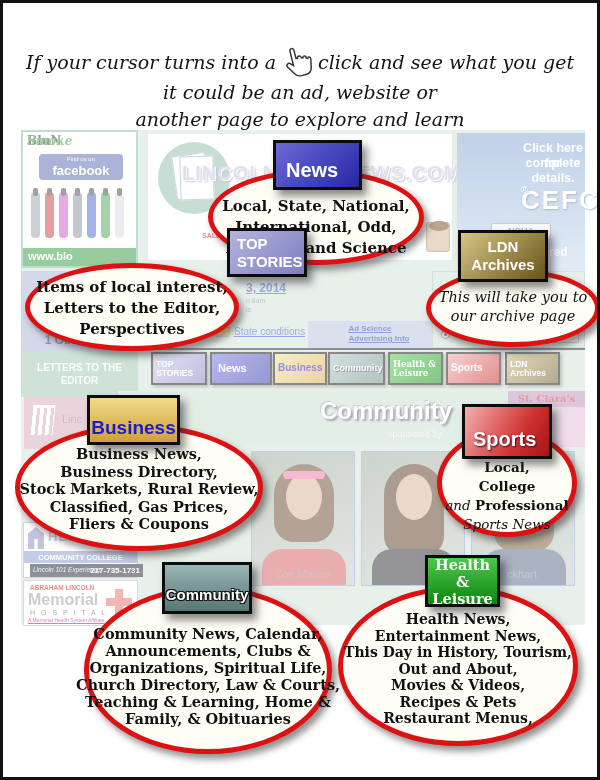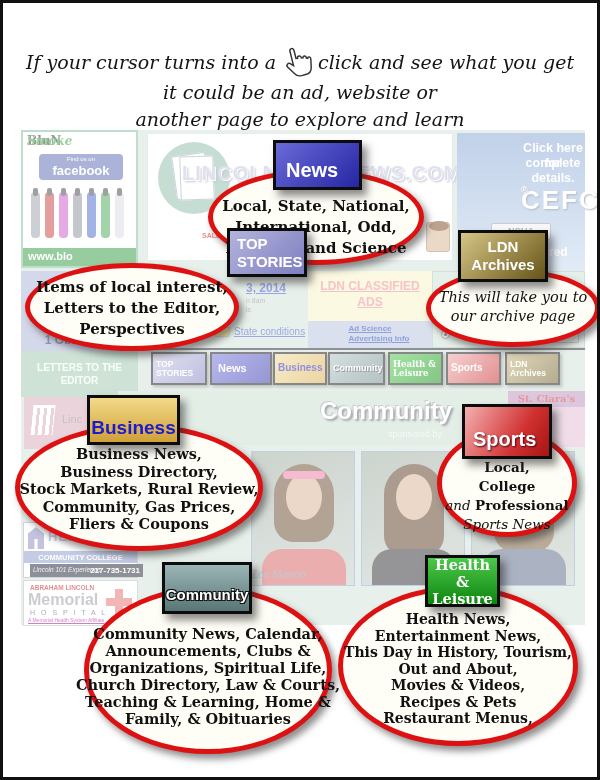--- a/index.html
+++ b/index.html
@@ -120,21 +120,21 @@
   .stclara-band { left:0; top:0; width:100%; height:16px; background:#bb90bb; color:#cc3344;
     font-family:"DejaVu Serif",serif; font-size:10px; font-weight:bold; text-align:center; padding-top:2px; }
 
   .photo { top:321px; width:104px; height:135px; border:1px solid #8aa0cc;
     background:linear-gradient(160deg,#9cab9f,#c4cec6); overflow:hidden; }
   .ph1 { left:230px; } .ph2 { left:340px; } .ph3 { left:450px; }
   .p-hair { left:22px; top:12px; width:60px; height:78px; border-radius:30px 30px 20px 20px; }
   .p-face { left:34px; top:22px; width:36px; height:46px; border-radius:50%; background:#dab394; }
   .p-band { left:31px; top:19px; width:42px; height:8px; border-radius:4px; background:#ee7aa2; }
   .p-body { left:10px; bottom:-6px; width:84px; height:42px; border-radius:20px 20px 0 0; }
-  .caption { top:438px; width:104px; font-size:11px; color:#8894a0; }
+  .caption { top:438px; width:104px; text-align:center; font-size:11px; color:#8894a0; }
   .cap1 { left:230px; } .cap3 { left:449px; }
 
   .heartland { left:2px; top:392px; width:115px; height:56px; background:#fff; border:1px solid #aab; }
   .hl-logo { left:4px; top:4px; width:16px; height:22px; background:#8888c0; clip-path:polygon(0 100%,0 30%,50% 0,100% 30%,100% 100%,60% 100%,60% 55%,40% 55%,40% 100%); }
   .hl-name { left:24px; top:6px; font-size:13px; font-weight:bold; color:#9898cc; letter-spacing:1px; }
   .hl-band { left:0; top:28px; width:100%; height:12px; background:#8898cc; color:#fff; font-size:7.5px;
     font-weight:bold; text-align:center; padding-top:2px; }
   .hl-bottom { left:0; bottom:0; width:100%; height:13px; background:#1e2632; color:#dfe6f2; font-size:6.5px; padding:2px 3px;margin-left:6px; }
   .hl-phone { position:absolute; right:3px; top:2px; font-size:8px; font-weight:bold; color:#fff; }
 
@@ -286,24 +286,20 @@
     </div>
 
     <div class="datebox">
       <div class="date-link">3, 2014</div>
       <div class="date-t1">n 8am</div>
       <div class="date-t2">is</div>
       <div class="road-icon"></div>
       <div class="road-link">State conditions</div>
     </div>
 
-    <div class="classified">
-      <div class="cls-l1">LDN CLASSIFIED</div>
-      <div class="cls-l2">ADS</div>
-    </div>
     <div class="adlinks">
       <div class="adl-1">Ad Science</div>
       <div class="adl-2">Advertising Info</div>
     </div>
 
     <div class="searchbox">
       <div class="radio sel r1"></div>
       <div class="rlab rl1">Web</div>
       <div class="radio r2"></div>
       <div class="rlab rl2">LDN</div>
@@ -387,21 +383,21 @@
       <div class="cl-line">Perspectives</div>
     </div>
   <div class="ellipse el-arch">
       <div class="cl-line">This will take you to</div>
       <div class="cl-line">our archive page</div>
     </div>
   <div class="ellipse el-biz">
       <div class="cl-line">Business News,</div>
       <div class="cl-line">Business Directory,</div>
       <div class="cl-line">Stock Markets, Rural Review,</div>
-      <div class="cl-line">Community, Gas Prices,</div>
+      <div class="cl-line">Classified, Gas Prices,</div>
       <div class="cl-line">Fliers &amp; Coupons</div>
     </div>
   <div class="ellipse el-sports">
     <div class="cl-line">Local,</div>
     <div class="cl-line">College</div>
     <div class="cl-line"><span class="it">and </span><span>Professional</span></div>
     <div class="cl-line it">Sports News</div>
   </div>
   <div class="ellipse el-comm">
       <div class="cl-line">Community News, Calendar,</div>

